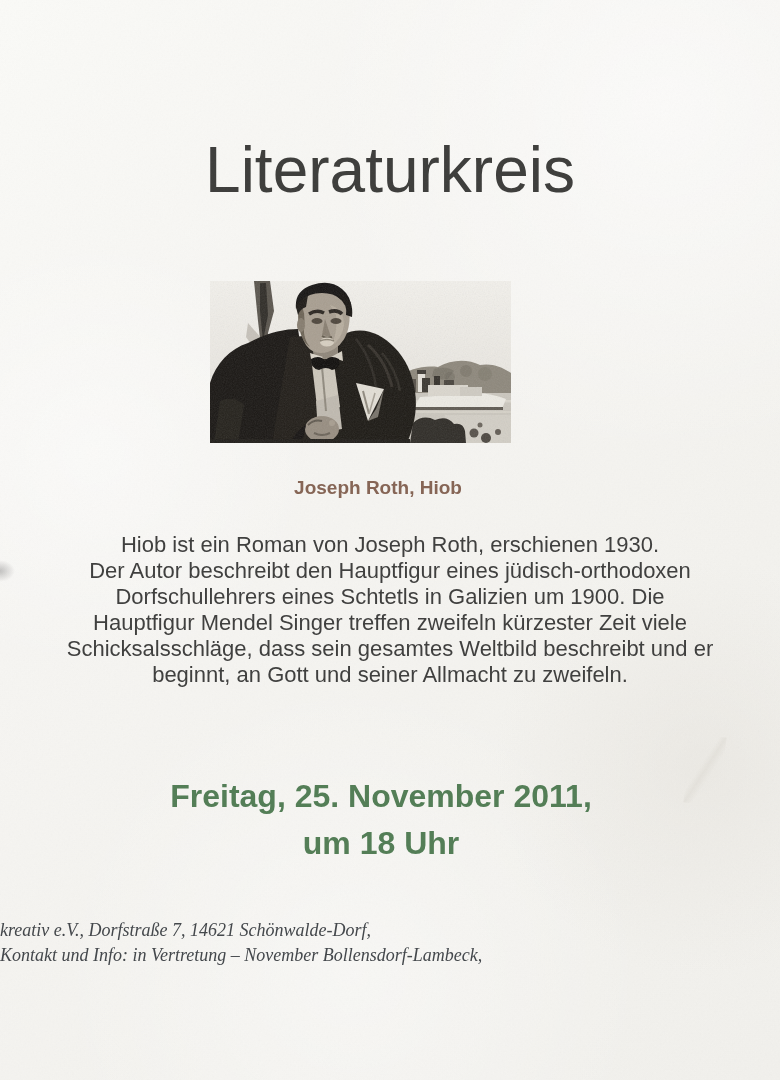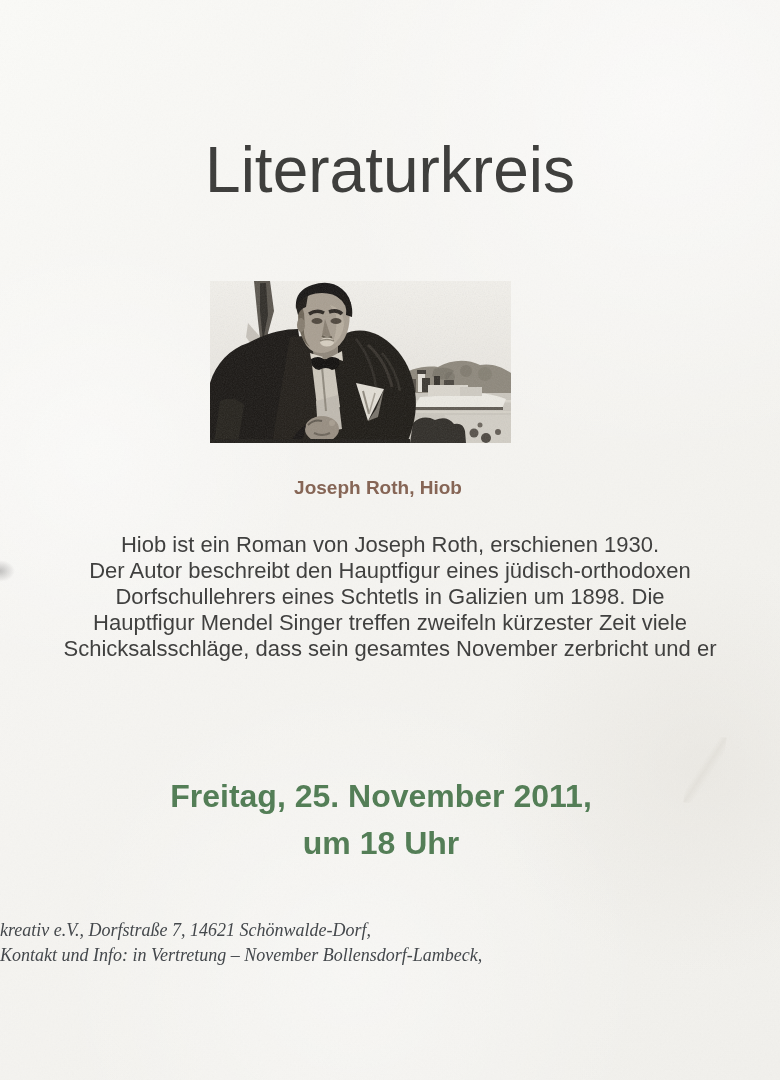--- a/index.html
+++ b/index.html
@@ -220,23 +220,24 @@
 
       <rect width="301" height="162" filter="url(#photograin)" opacity="0.13"></rect>
     </svg>
   </div>
 
   <div class="caption">Joseph Roth, Hiob</div>
 
   <div class="body-text">
     <div>Hiob ist ein Roman von Joseph Roth, erschienen 1930.</div>
     <div>Der Autor beschreibt den Hauptfigur eines jüdisch-orthodoxen</div>
-    <div>Dorfschullehrers eines Schtetls in Galizien um 1898. Die</div>
+    <div>Dorfschullehrers eines Schtetls in Galizien um 1900. Die</div>
     <div>Hauptfigur Mendel Singer treffen zweifeln kürzester Zeit viele</div>
-    <div>Schicksalsschläge, dass sein gesamtes November zerbricht und er</div>
+    <div>Schicksalsschläge, dass sein gesamtes Weltbild beschreibt und er</div>
+    <div>beginnt, an Gott und seiner Allmacht zu zweifeln.</div>
   </div>
 
   <div class="event">
     <div>Freitag, 25. November 2011,</div>
     <div>um 18 Uhr</div>
   </div>
 
   <div class="footer">
     <div>kreativ e.V., Dorfstraße 7, 14621 Schönwalde-Dorf,</div>
     <div>Kontakt und Info: in Vertretung – November Bollensdorf-Lambeck,</div>

